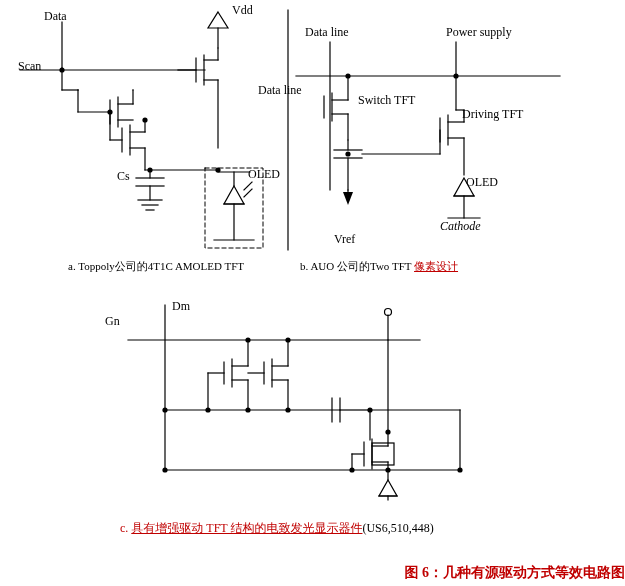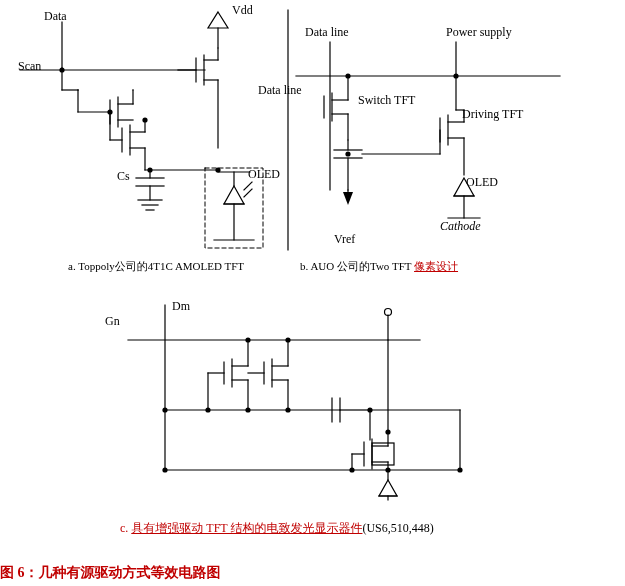--- a/index.html
+++ b/index.html
@@ -45,21 +45,21 @@
   .cap-c .plain {
     color: #000000;
   }
   .underline-red {
     color: #c00000;
     text-decoration: underline;
   }
   .figtitle {
     position: absolute;
     width: 625px;
-    text-align: left;
+    text-align: right;
     font-family: "Liberation Serif", serif;
     font-weight: bold;
     font-size: 14px;
     color: #c00000;
   }
 </style>
 </head>
 <body>
 
 <div class="canvas">

